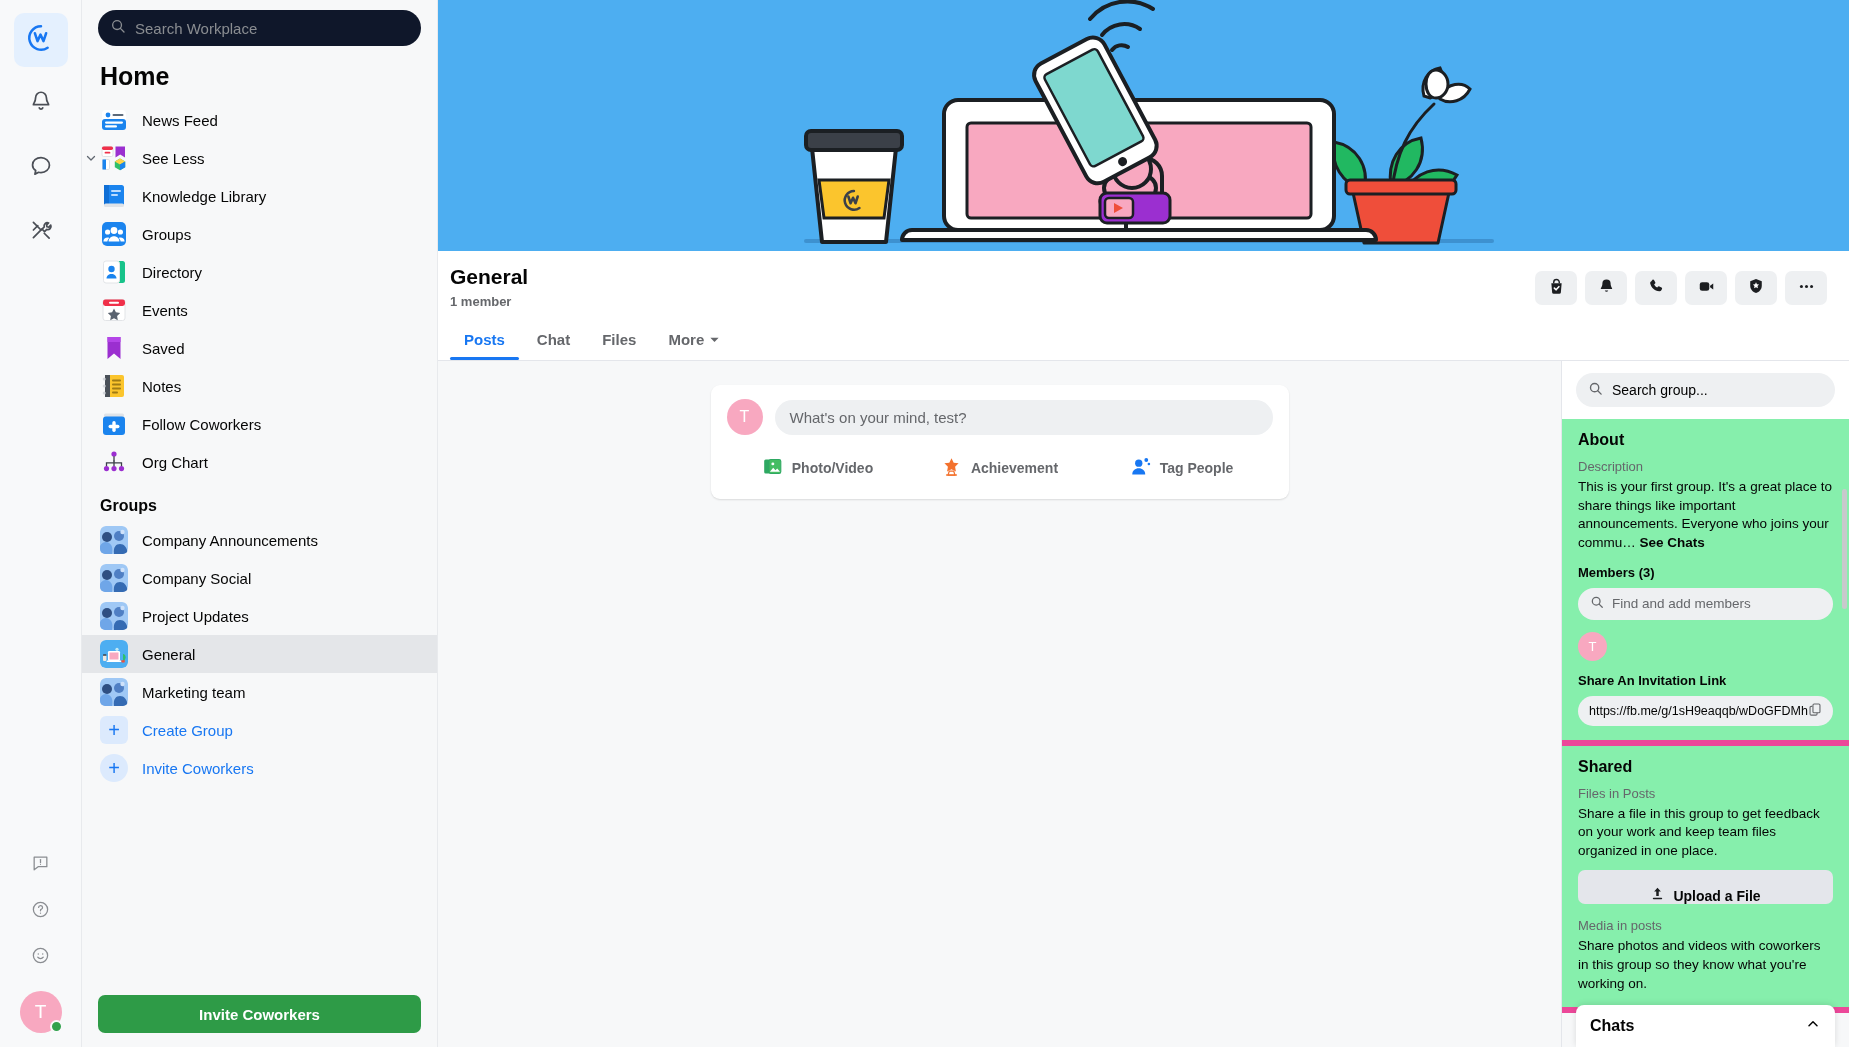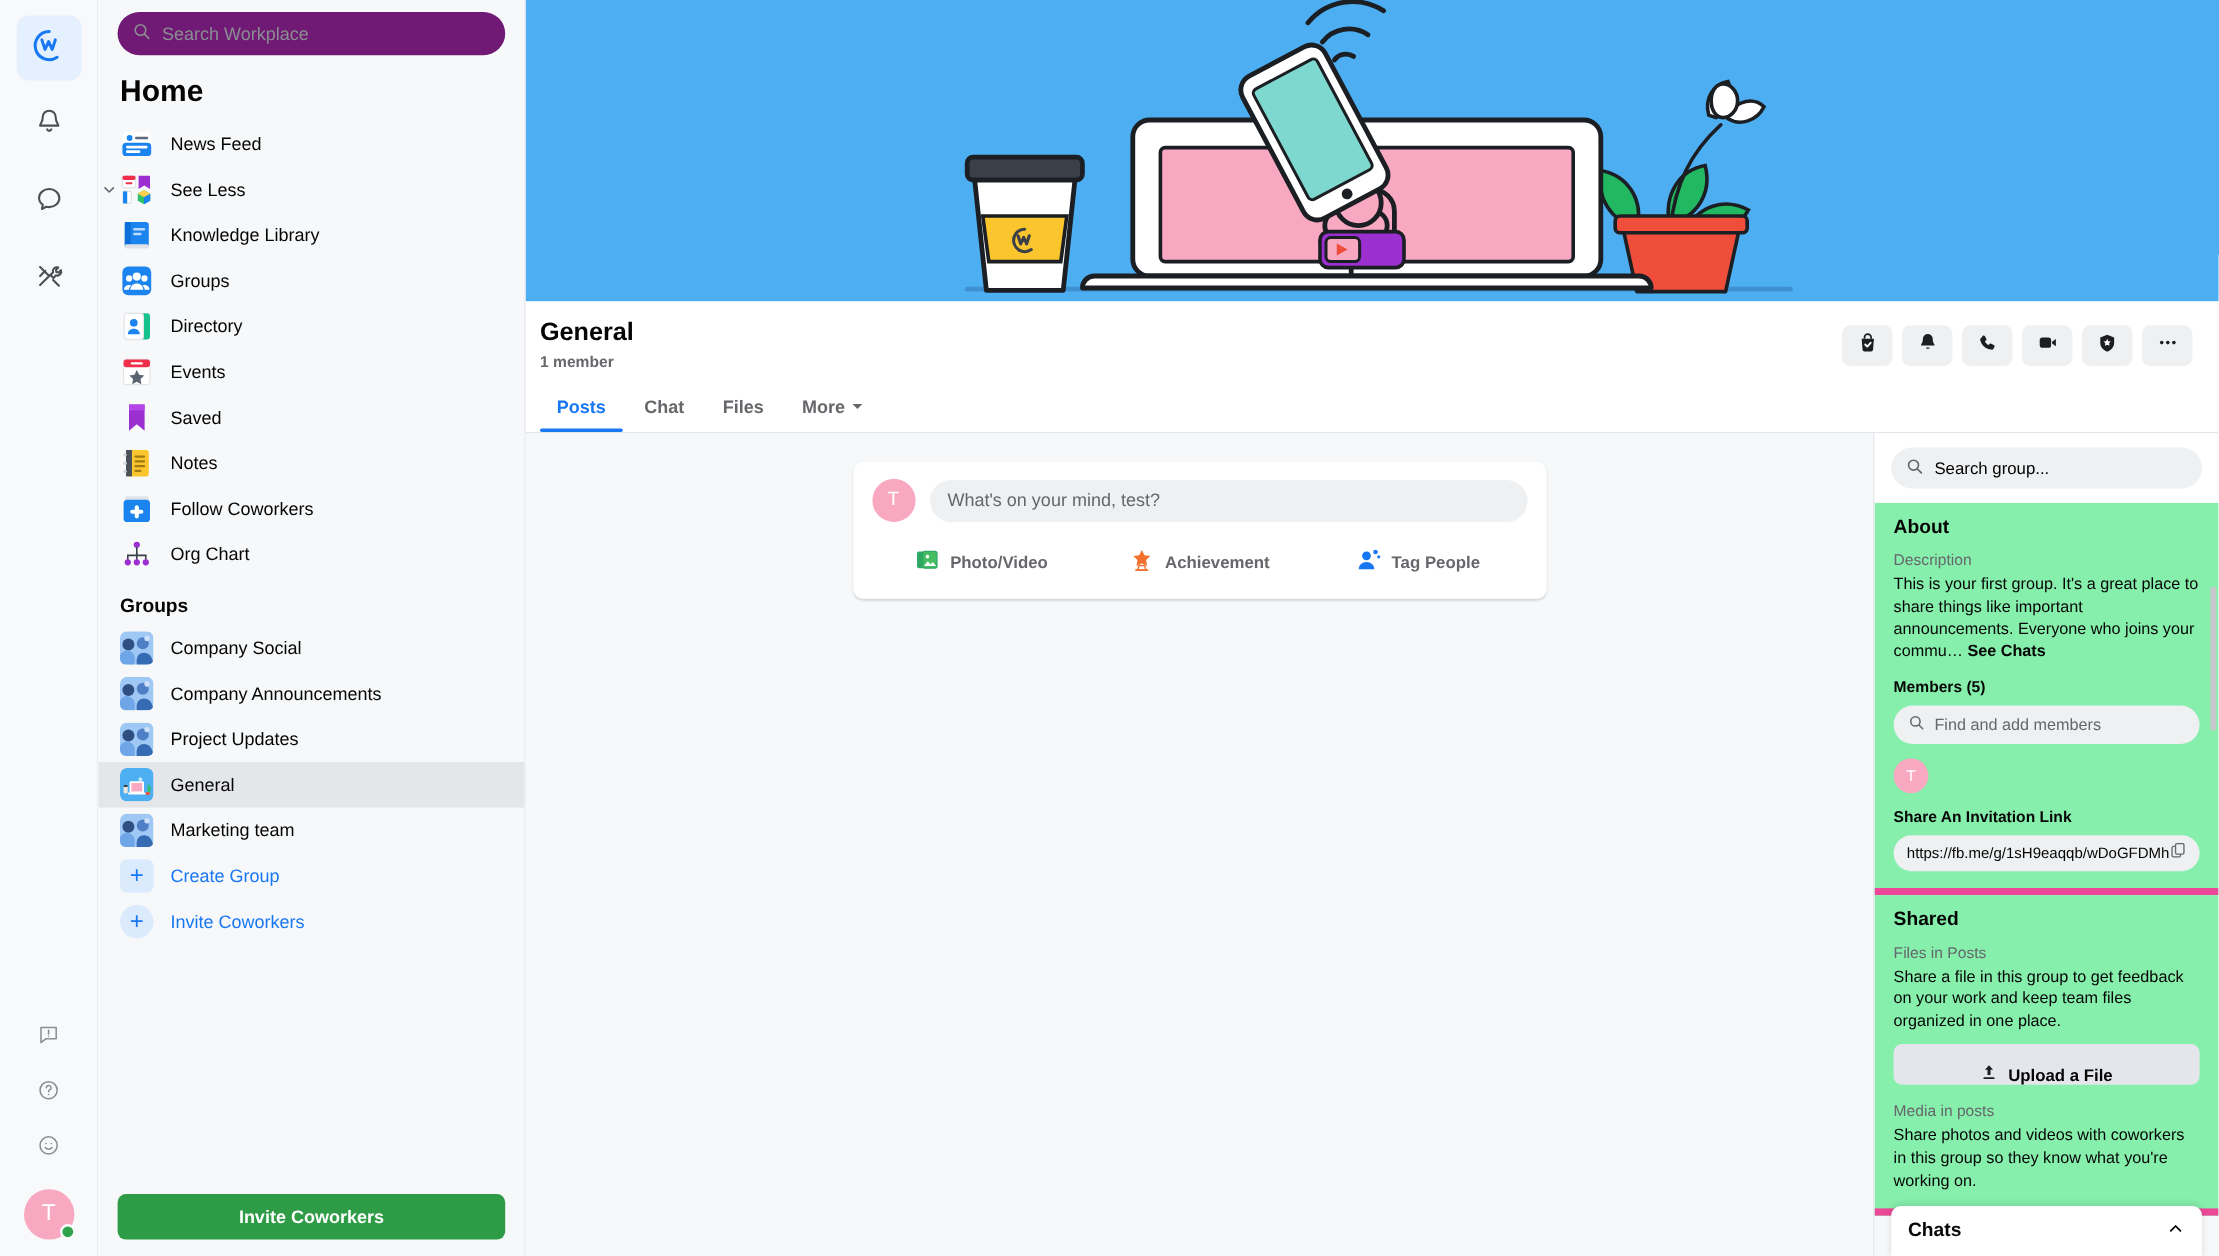--- a/index.html
+++ b/index.html
@@ -48,21 +48,21 @@
   
   .sidebar {
     width: 356px; flex: 0 0 356px; height: 1047px;
     background: #f7f8f9;
     border-right: 1px solid #e8eaed;
     position: relative;
     display: flex; flex-direction: column;
   }
   .search-wrap { padding: 10px 16px 4px 16px; }
   .search-box {
-    height: 36px; border-radius: 18px; background: #701a75;
+    height: 36px; border-radius: 18px; background: #0f172a;
     display: flex; align-items: center; padding: 0 12px; gap: 9px;
     cursor: text;
   }
   .search-box span.ph { color: #8a8d91; font-size: 15px; }
   .side-title {
     font-size: 25px; font-weight: bold; padding: 12px 16px 10px 18px; color: #050505;
   }
   .nav-scroll { flex: 1; overflow: hidden; padding-bottom: 4px; }
   .nav-item {
     display: flex; align-items: center; gap: 14px;
@@ -451,35 +451,35 @@
         <span class="ico">
           <svg width="28" height="28" viewBox="0 0 28 28">
             <rect width="28" height="28" rx="6" fill="#9fc8f5"></rect>
             <circle cx="7" cy="11" r="5" fill="#2f4f82"></circle>
             <circle cx="19" cy="10" r="5" fill="#4f7fc4"></circle>
             <path d="M0 20c2-4 6-5 9-3s4 5 3 11H0z" fill="#6fa6e8"></path>
             <path d="M14 28c-1-7 2-10 6-10s7 3 8 10z" fill="#356bb3"></path>
             <circle cx="22.5" cy="6" r="2.2" fill="#cfe2fa"></circle>
           </svg>
         </span>
-        <span class="lbl">Company Social</span>
+        <span class="lbl">Company Announcements</span>
       </div>
 
       <div class="nav-item">
         <span class="ico">
           <svg width="28" height="28" viewBox="0 0 28 28">
             <rect width="28" height="28" rx="6" fill="#9fc8f5"></rect>
             <circle cx="7" cy="11" r="5" fill="#2f4f82"></circle>
             <circle cx="19" cy="10" r="5" fill="#4f7fc4"></circle>
             <path d="M0 20c2-4 6-5 9-3s4 5 3 11H0z" fill="#6fa6e8"></path>
             <path d="M14 28c-1-7 2-10 6-10s7 3 8 10z" fill="#356bb3"></path>
             <circle cx="22.5" cy="6" r="2.2" fill="#cfe2fa"></circle>
           </svg>
         </span>
-        <span class="lbl">Company Announcements</span>
+        <span class="lbl">Company Social</span>
       </div>
 
       <div class="nav-item">
         <span class="ico">
           <svg width="28" height="28" viewBox="0 0 28 28">
             <rect width="28" height="28" rx="6" fill="#9fc8f5"></rect>
             <circle cx="7" cy="11" r="5" fill="#2f4f82"></circle>
             <circle cx="19" cy="10" r="5" fill="#4f7fc4"></circle>
             <path d="M0 20c2-4 6-5 9-3s4 5 3 11H0z" fill="#6fa6e8"></path>
             <path d="M14 28c-1-7 2-10 6-10s7 3 8 10z" fill="#356bb3"></path>
@@ -746,21 +746,21 @@
 
         <div class="rbody">
 
           <div class="rsec">
             <div class="rsec-title">About</div>
             <div class="rlabel">Description</div>
             <div class="rtext">
               <span>This is your first group. It's a great place to share things like important announcements. Everyone who joins your commu…</span>
               <span class="seemore">See Chats</span>
             </div>
-            <div class="rsub">Members (5)</div>
+            <div class="rsub">Members (3)</div>
             <div class="rfind">
               <span>
                 <svg width="14" height="14" viewBox="0 0 24 24" fill="none" stroke="#65676b" stroke-width="2.2" stroke-linecap="round">
                   <circle cx="10.6" cy="10.6" r="6.6"></circle>
                     <path d="M15.6 15.6L21 21"></path>
                 </svg>
               </span>
               <span>Find and add members</span>
             </div>
             <div class="mem-avatar">

